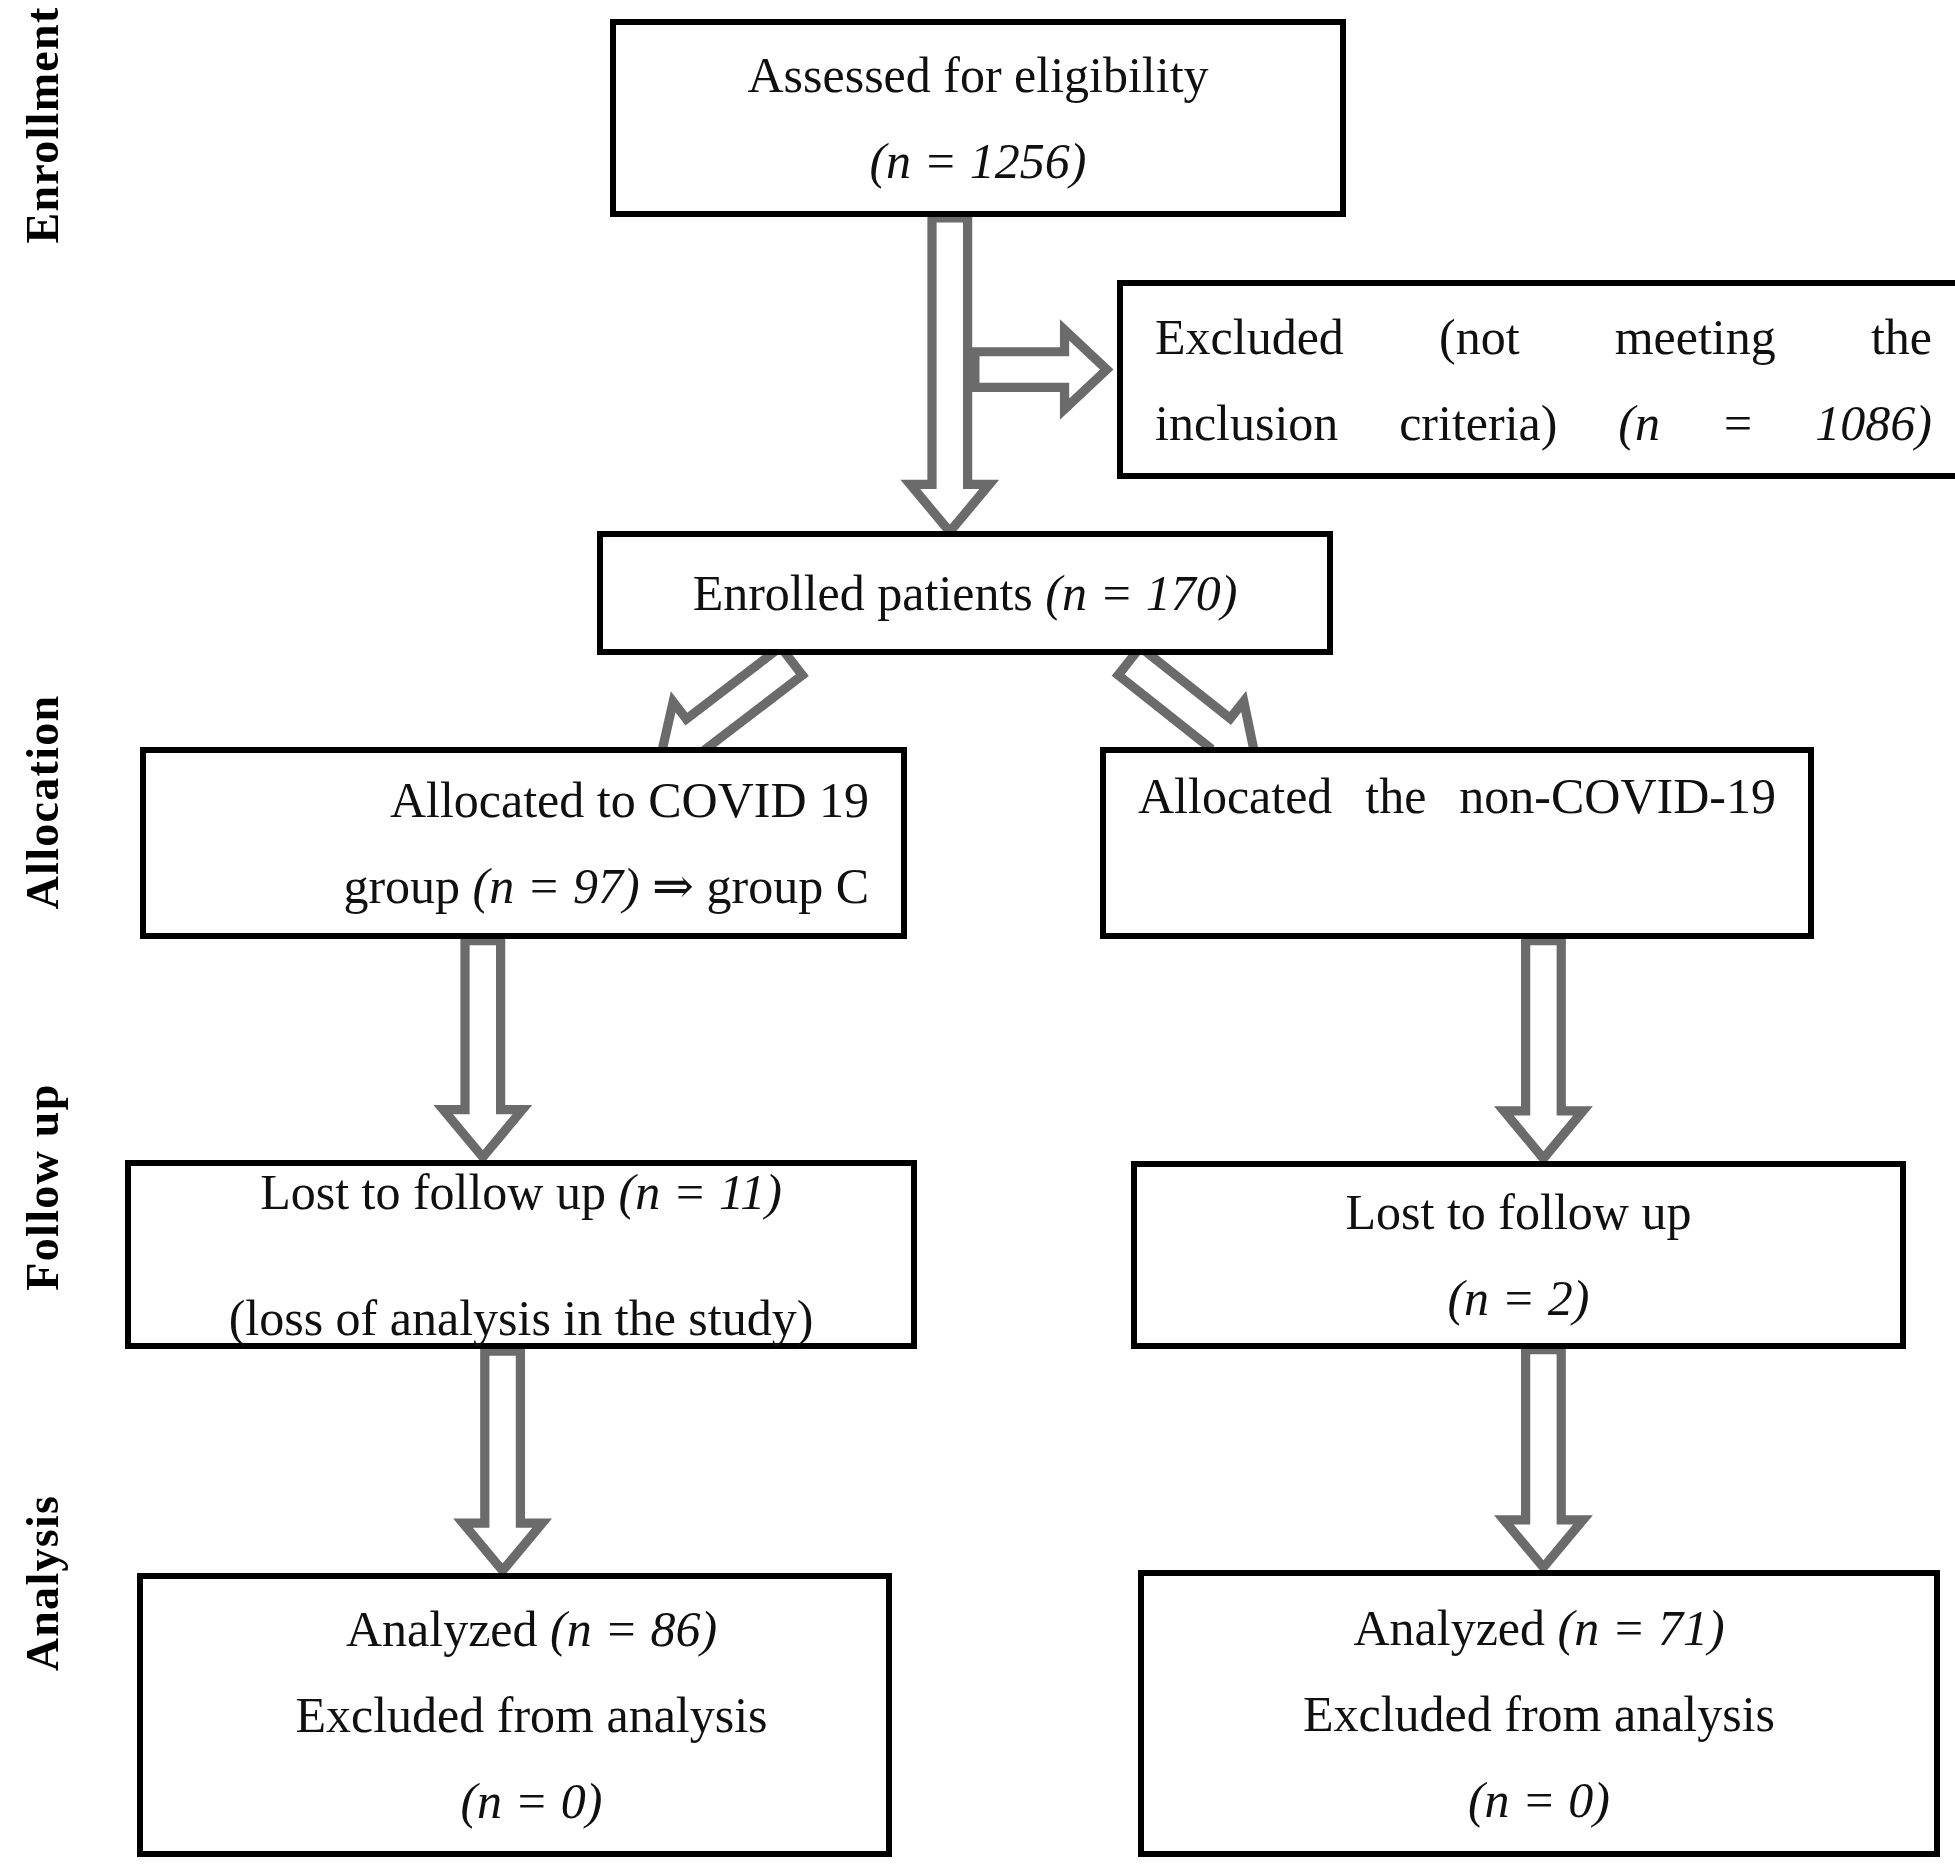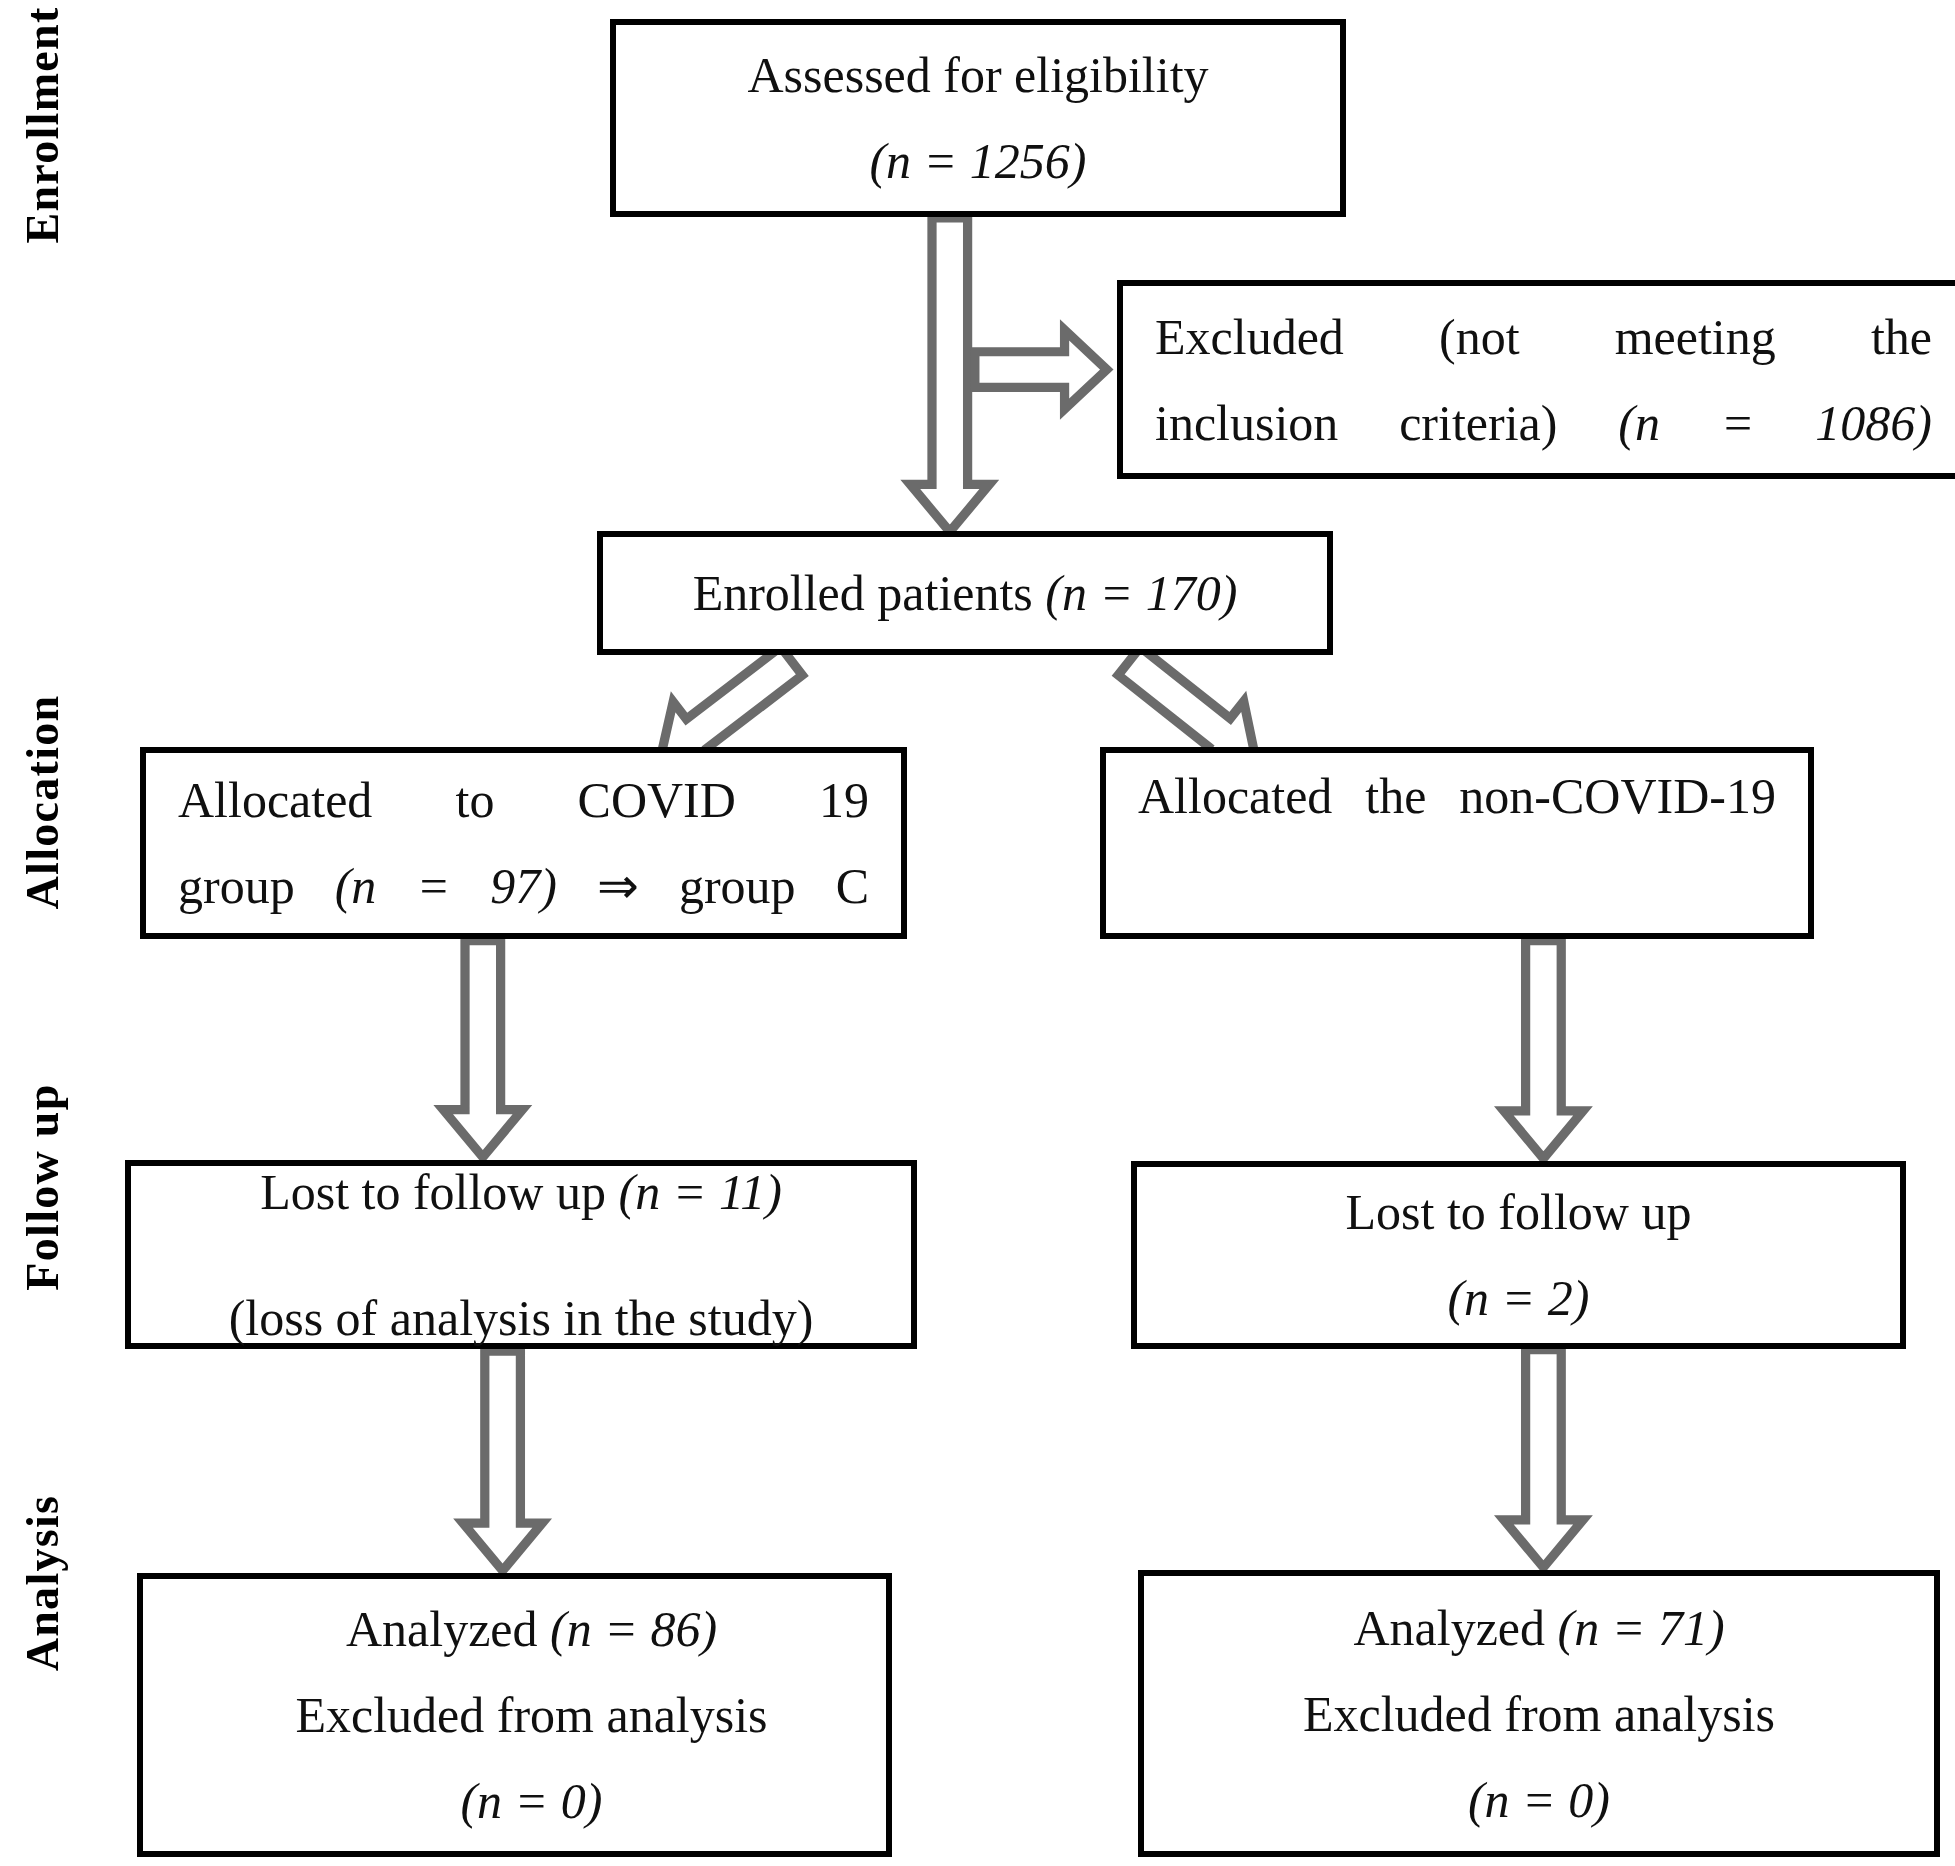--- a/index.html
+++ b/index.html
@@ -22,21 +22,20 @@
   .flow-box {
     position: absolute;
     box-sizing: border-box;
     background: #ffffff;
     border: 6.6px solid #000000;
     display: flex;
     flex-direction: column;
     justify-content: center;
     font-size: 50px;
     line-height: 1.72;
-    font-family: Liberation Serif, serif;
   }
   .flow-box .line { text-align: center; white-space: nowrap; }
   .flow-box.justify { padding: 0 32px; }
   .flow-box.justify .line {
     text-align: justify;
     text-align-last: justify;
   }
   .flow-box em, .stage-label em { font-style: italic; }
   .stage-label {
     position: absolute;
@@ -89,21 +88,21 @@
 
   <div class="flow-box justify" style="left:1096px; top:280px; width:853px; height:199px;margin-left:21px;">
     <div class="line">Excluded (not meeting the</div>
     <div class="line">inclusion criteria) <em>(n&nbsp;=&nbsp;1086)</em></div>
   </div>
 
   <div class="flow-box" style="left:597px; top:531px; width:736px; height:124px;justify-content:center;">
     <div class="line">Enrolled patients <em>(n&nbsp;=&nbsp;170)</em></div>
   </div>
 
-  <div class="flow-box justify" style="left:140px; top:747px; width:767px; height:192px;">
+  <div class="flow-box justify" style="left:140px; top:747px; width:767px; height:192px;align-items:flex-end;">
     <div class="line">Allocated to COVID 19</div>
     <div class="line">group <em>(n&nbsp;=&nbsp;97)</em> ⇒ group C</div>
   </div>
 
   <div class="flow-box justify" style="left:1100px; top:747px; width:714px; height:192px;justify-content:space-between;">
     <div class="line">Allocated the non-COVID-19</div>
   </div>
 
   <div class="flow-box" style="left:125px; top:1160px; width:792px; height:189px;gap:40px;">
     <div class="line">Lost to follow up <em>(n&nbsp;=&nbsp;11)</em></div>

